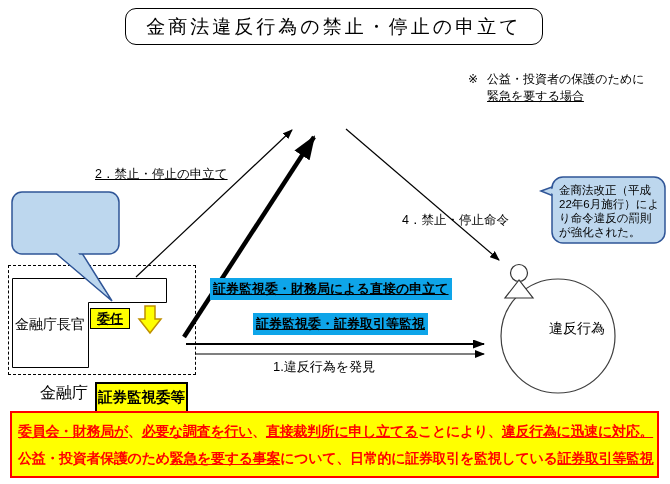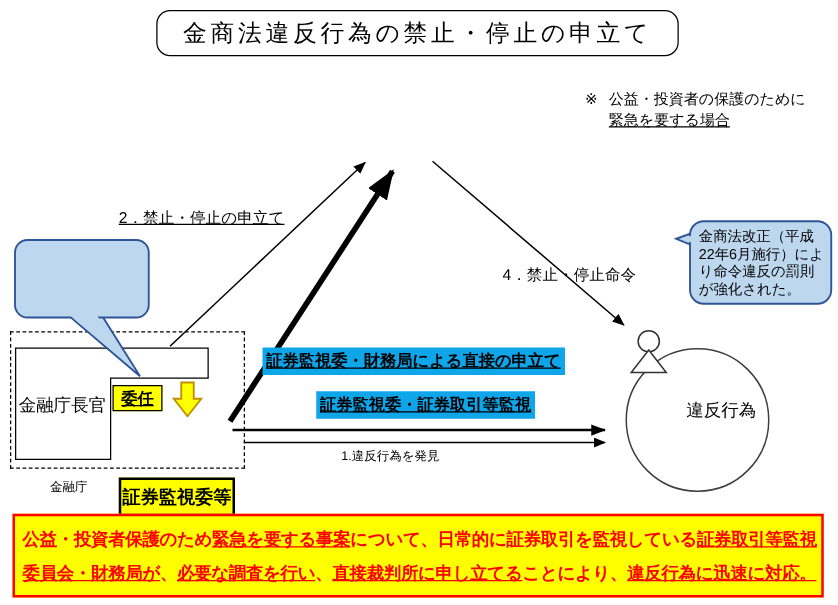--- a/index.html
+++ b/index.html
@@ -28,29 +28,29 @@
     display:flex;align-items:center;justify-content:center;font-size:13px;letter-spacing:1px;background:#fff;
   }
   
   .note{left:468px;top:71px;width:200px;font-size:12px;line-height:17px;display:flex;gap:9px;}
   .note .mark{flex:0 0 auto;}
   .note .l2{text-decoration:underline;}
   
   .step-label{font-size:12.5px;white-space:nowrap;background:transparent;}
   .step2{left:95px;top:166px;text-decoration:underline;}
   .step4{left:402px;top:176px;margin-top:36px;}
-  .step1{left:273px;top:358px;font-size:10px;}
+  .step1{left:273px;top:358px;font-size:13px;}
   
   .callout-text{font-size:11.5px;line-height:14px;color:#000;}
   .callout-left-text{left:18px;top:197px;width:99px;}
   .callout-right-text{left:559px;top:183px;width:101px;}
   
   .fsa-dashed{left:8px;top:265px;width:186px;height:108px;border:1px dashed #000;}
   .commissioner-label{left:15px;top:316px;font-size:14px;white-space:nowrap;}
-  .agency-label{left:40px;top:383px;font-size:10px;white-space:nowrap;}
+  .agency-label{left:40px;top:383px;font-size:16px;white-space:nowrap;}
   .delegation-badge{
     left:90px;top:308px;width:38px;height:19px;background:#FFFF00;border:1px solid #000;
     display:flex;align-items:center;justify-content:center;
     font-size:13px;font-weight:bold;text-decoration:underline;
   }
   .sesc-box{
     left:95px;top:337px;width:89px;height:27px;background:#FFFF00;border:2px solid #000;
     display:flex;align-items:center;justify-content:center;
     font-size:14.5px;font-weight:bold;white-space:nowrap;margin-top:45px;
   }
@@ -156,20 +156,20 @@
     <g>
       <circle cx="519" cy="273" r="8.5" fill="#ffffff" stroke="#333" stroke-width="1.2"></circle>
       <polygon points="519,280 505,298 533,298" fill="#ffffff" stroke="#333" stroke-width="1.2"></polygon>
     </g>
   </svg>
 
   <div class="abs txt-top callout-text callout-right-text" style="position:absolute;">金商法改正（平成22年6月施行）により命令違反の罰則が強化された。</div>
 
   <div class="abs txt summary-box">
     <div class="line">
-      <span>公益・投資者保護のため</span><span class="u">緊急を要する事案</span><span>について、日常的に証券取引を監視している</span><span class="u">証券取引等監視</span>
+      <span class="u">委員会・財務局が</span><span>、</span><span class="u">必要な調査を行い</span><span>、</span><span class="u">直接裁判所に申し立てる</span><span>ことにより、</span><span class="u">違反行為に迅速に対応。</span>
     </div>
     <div class="line">
-      <span class="u">委員会・財務局が</span><span>、</span><span class="u">必要な調査を行い</span><span>、</span><span class="u">直接裁判所に申し立てる</span><span>ことにより、</span><span class="u">違反行為に迅速に対応。</span>
+      <span>公益・投資者保護のため</span><span class="u">緊急を要する事案</span><span>について、日常的に証券取引を監視している</span><span class="u">証券取引等監視</span>
     </div>
   </div>
 
 </div>
 
 </body></html>

